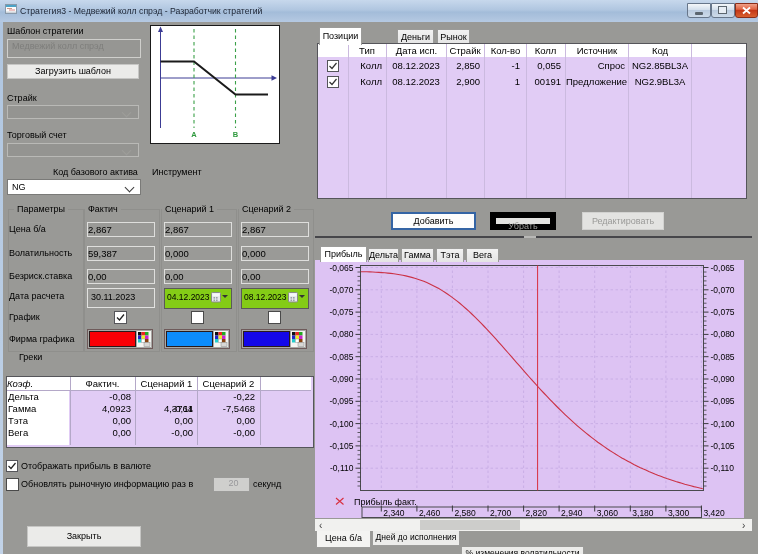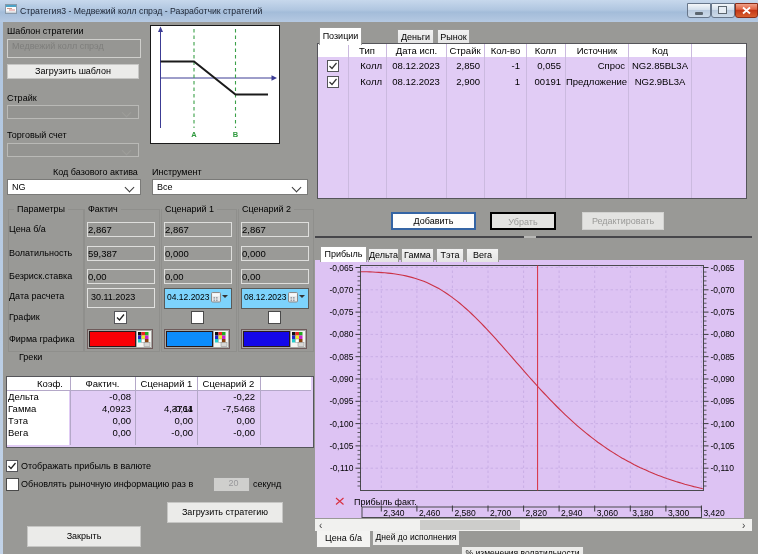--- a/index.html
+++ b/index.html
@@ -21,21 +21,21 @@
 .cbw .chev{position:absolute;right:7px;top:4px;width:6px;height:6px;border-right:1px solid #3c3c3c;border-bottom:1px solid #3c3c3c;transform:rotate(45deg);}
 .gb{border:1px solid #8f8f8c;border-top:none;}
 .gbt{position:absolute;top:0;left:0;right:0;height:0;border-top:1px solid #8f8f8c;}
 .field{background:#9a9a97;border:1px solid #dededc;font-size:9.5px;color:#000;text-align:left;padding-right:3px;}
 .check{background:#fff;border:1px solid #4a4a4a;}
 svg{display:block;}
 .tabT{position:absolute;background:linear-gradient(#f2f2f2,#e4e4e4);border:1px solid #9b9b99;border-bottom:none;font-size:11px;text-align:center;color:#000;}
 .tabA{background:#fff;z-index:3;}
 .tabB{position:absolute;background:#ececea;border:1px solid #9b9b99;border-top:none;font-size:8.5px;text-align:center;color:#000;white-space:nowrap;overflow:hidden;}
 .tabBA{background:#f4f4f2;z-index:3;}
-.dtp{background:#7dd3fc;border:1px solid #5a5a58;font-size:8.5px;padding:3px 0 0 2px;color:#000;}
+.dtp{background:#84cc16;border:1px solid #5a5a58;font-size:8.5px;padding:3px 0 0 2px;color:#000;}
 .dtp:after{content:"";position:absolute;right:3px;top:6px;width:0;height:0;border:3px solid transparent;border-top-color:#333;}
 .cal{position:absolute;right:10px;top:2px;}
 .sw{width:64px;height:18px;border:1px solid #6e5a5a;background:#a8a8a5;}
 .swc{position:absolute;left:1px;top:1px;width:45px;height:14px;border:1px solid #2a1a1a;}
 .pal{position:absolute;right:1px;top:1px;width:14px;height:16px;}
 </style>
 </head>
 <body>
 <div id="win">
  <div class="abs" id="titlebar"></div>
@@ -70,21 +70,20 @@
  <div class="abs cbx" style="left:7px;top:105px;width:130px;height:12px;">
       <div class="chev"></div>
     </div>
  <div class="abs lbl" style="left:7px;top:130px;">Торговый счет</div>
  <div class="abs cbx" style="left:7px;top:143px;width:130px;height:12px;">
       <div class="chev"></div>
     </div>
  <div class="abs lbl" style="left:7px;top:167px;padding-left:46px;">Код базового актива</div>
  <div class="abs cbw" style="left:7px;top:179px;width:124px;height:12px;padding:2px 4px 0;">NG<div class="chev"></div></div>
  <div class="abs lbl" style="left:152px;top:167px;">Инструмент</div>
- <div class="abs cbw" style="left:152px;top:179px;width:146px;height:12px;padding:2px 4px 0;">Все<div class="chev"></div></div>
 
  <svg class="abs" style="left:150px;top:25px;" width="130" height="119">
   <rect x="0.5" y="0.5" width="129" height="118" fill="#fff" stroke="#1a1a1a"></rect>
   <line x1="10.5" y1="5" x2="10.5" y2="103" stroke="#3c3c94" stroke-width="1"></line>
   <path d="M10.5 1.5 L8 7 L13 7 Z" fill="#3c3c94"></path>
   <line x1="10.5" y1="53" x2="123" y2="53" stroke="#3c3c94" stroke-width="1"></line>
   <path d="M127 53 L121.5 50.3 L121.5 55.7 Z" fill="#3c3c94"></path>
   <line x1="44" y1="4" x2="44" y2="103" stroke="#3aa048" stroke-width="1.1" stroke-dasharray="3.5 3"></line>
   <line x1="85.5" y1="4" x2="85.5" y2="103" stroke="#3aa048" stroke-width="1.1" stroke-dasharray="3.5 3"></line>
   <text x="44" y="111.5" fill="#2f9a3e" font-size="7.5" text-anchor="middle" font-weight="bold">A</text>
@@ -213,21 +212,21 @@
 
  <div class="abs lbl" style="left:19px;top:352px;">Греки</div>
  <div class="abs" style="left:6px;top:376px;width:306px;height:70px;border:1px solid #55555a;background:#e1ccf5;font-size:9.5px;">
    <div class="abs" style="left:0;top:0;width:304px;height:13px;background:#fff;"></div>
    <div class="abs" style="left:0;top:0;width:62px;height:68px;background:#fff;"></div>
    <div class="abs" style="left:62.5px;top:0;width:1px;height:68px;background:#b4a8c8;"></div>
    <div class="abs" style="left:128px;top:0;width:1px;height:68px;background:#b4a8c8;"></div>
    <div class="abs" style="left:190px;top:0;width:1px;height:68px;background:#b4a8c8;"></div>
    <div class="abs" style="left:252.5px;top:0;width:1px;height:68px;background:#b4a8c8;"></div>
    <div class="abs" style="left:0;top:13px;width:304px;height:1px;background:#b4a8c8;"></div>
-   <div class="abs" style="left:0;top:1px;width:56px;text-align:right;">Коэф.</div>
+   <div class="abs" style="left:0;top:1px;width:56px;text-align:left;font-style:italic;">Коэф.</div>
    <div class="abs" style="left:63px;top:1px;width:65px;text-align:center;">Фактич.</div>
    <div class="abs" style="left:129px;top:1px;width:61px;text-align:center;">Сценарий 1</div>
    <div class="abs" style="left:191px;top:1px;width:61px;text-align:center;">Сценарий 2</div>
    <div class="abs" style="left:1px;top:14px;">Дельта</div>
    <div class="abs" style="left:1px;top:26px;">Гамма</div>
    <div class="abs" style="left:1px;top:38px;">Тэта</div>
    <div class="abs" style="left:1px;top:50px;">Вега</div>
    <div class="abs" style="left:63px;top:14px;width:61px;text-align:right;">-0,08</div>
    <div class="abs" style="left:63px;top:26px;width:61px;text-align:right;">4,0923</div>
    <div class="abs" style="left:63px;top:38px;width:61px;text-align:right;">0,00</div>
@@ -244,21 +243,20 @@
 
  <svg class="abs" style="left:6px;top:460px" width="12" height="12">
       <rect x="0.5" y="0.5" width="11" height="11" fill="#fff" stroke="#55555a"></rect>
       <path d="M2.5 6 L5 8.5 L9.5 3" fill="none" stroke="#222" stroke-width="1.2"></path>
     </svg>
  <div class="abs lbl" style="left:21px;top:461px;">Отображать прибыль в валюте</div>
  <div class="abs check" style="left:6px;top:478px;width:11px;height:11px;"></div>
  <div class="abs lbl" style="left:21px;top:479px;">Обновлять рыночную информацию раз в</div>
  <div class="abs" style="left:213px;top:477px;width:31px;height:13px;background:#cfcfcd;border:1px solid #9a9a98;font-size:9px;color:#98989b;padding-left:4px;text-align:center;">20</div>
  <div class="abs lbl" style="left:253px;top:479px;">секунд</div>
- <div class="abs btn" style="left:167px;top:502px;width:114px;height:19px;line-height:19px;">Загрузить стратегию</div>
  <div class="abs btn" style="left:27px;top:526px;width:112px;height:19px;line-height:19px;">Закрыть</div>
 
  <div class="tabT tabA" style="left:319px;top:27px;width:41px;height:17px;line-height:17px;font-size:9px;">Позиции</div>
  <div class="tabT" style="left:365px;top:29px;width:28px;height:15px;line-height:14px;font-size:8.5px;margin-top:32px;">Greeks</div>
  <div class="tabT" style="left:397px;top:29px;width:35px;height:15px;line-height:14px;font-size:9px;">Деньги</div>
  <div class="tabT" style="left:437px;top:29px;width:31px;height:15px;line-height:14px;font-size:9px;">Рынок</div>
  <div class="abs" style="left:317px;top:43px;width:428px;height:154px;border:1px solid #55555a;background:#e1ccf5;font-size:9.5px;">
    <div class="abs" style="left:0;top:0;width:428px;height:13px;background:#fff;"></div>
    <div class="abs" style="left:29.6px;top:0;width:1px;height:154px;background:#cbbadf;"></div>
    <div class="abs" style="left:68.2px;top:0;width:1px;height:154px;background:#cbbadf;"></div>
@@ -292,21 +290,21 @@
    <div class="abs" style="left:311px;top:16px;width:62px;text-align:center;">NG2.85BL3A</div>
    <div class="abs" style="left:30px;top:32px;width:34px;text-align:right;">Колл</div>
    <div class="abs" style="left:69px;top:32px;width:58px;text-align:center;">08.12.2023</div>
    <div class="abs" style="left:128px;top:32px;width:34px;text-align:right;">2,900</div>
    <div class="abs" style="left:167px;top:32px;width:35px;text-align:right;">1</div>
    <div class="abs" style="left:208px;top:32px;width:35px;text-align:right;">00191</div>
    <div class="abs" style="left:248px;top:32px;width:59px;text-align:right;">Предложение</div>
    <div class="abs" style="left:311px;top:32px;width:62px;text-align:center;">NG2.9BL3A</div>
  </div>
  <div class="abs" style="left:391px;top:212px;width:85px;height:18px;background:#fdfdfd;border:2px solid #3464a4;box-sizing:border-box;font-size:9px;text-align:center;line-height:14px;">Добавить</div>
- <div class="abs" style="left:490px;top:212px;width:66px;height:18px;background:#e3e3e1;border:2px solid #000000;box-sizing:border-box;font-size:9px;color:#9a9a98;text-align:center;line-height:16px;">Убрать</div>
+ <div class="abs" style="left:490px;top:212px;width:66px;height:18px;background:#e3e3e1;border:6px solid #000000;box-sizing:border-box;font-size:9px;color:#9a9a98;text-align:center;line-height:16px;">Убрать</div>
  <div class="abs" style="left:582px;top:212px;width:82px;height:18px;background:#e3e3e1;border:1px solid #d2d2d0;box-sizing:border-box;font-size:9px;color:#9a9a98;text-align:center;line-height:16px;">Редактировать</div>
  <div class="abs" style="left:315px;top:236px;width:437px;height:2px;background:#46464a;"></div>
  <div class="abs" style="left:524px;top:236px;width:12px;height:2px;background:#b8b8b6;"></div>
 
  <svg class="abs" style="left:315px;top:244px" width="437" height="303" font-family="Liberation Sans, sans-serif">
       <rect x="0" y="16.0" width="429" height="258" fill="#ddc3f3"></rect>
   <line x1="66.3" y1="21.5" x2="66.3" y2="246.5" stroke="#c9aee6" stroke-width="1" stroke-dasharray="2.5 2.5"></line>
   <line x1="101.9" y1="21.5" x2="101.9" y2="246.5" stroke="#c9aee6" stroke-width="1" stroke-dasharray="2.5 2.5"></line>
   <line x1="137.4" y1="21.5" x2="137.4" y2="246.5" stroke="#c9aee6" stroke-width="1" stroke-dasharray="2.5 2.5"></line>
   <line x1="173.0" y1="21.5" x2="173.0" y2="246.5" stroke="#c9aee6" stroke-width="1" stroke-dasharray="2.5 2.5"></line>

